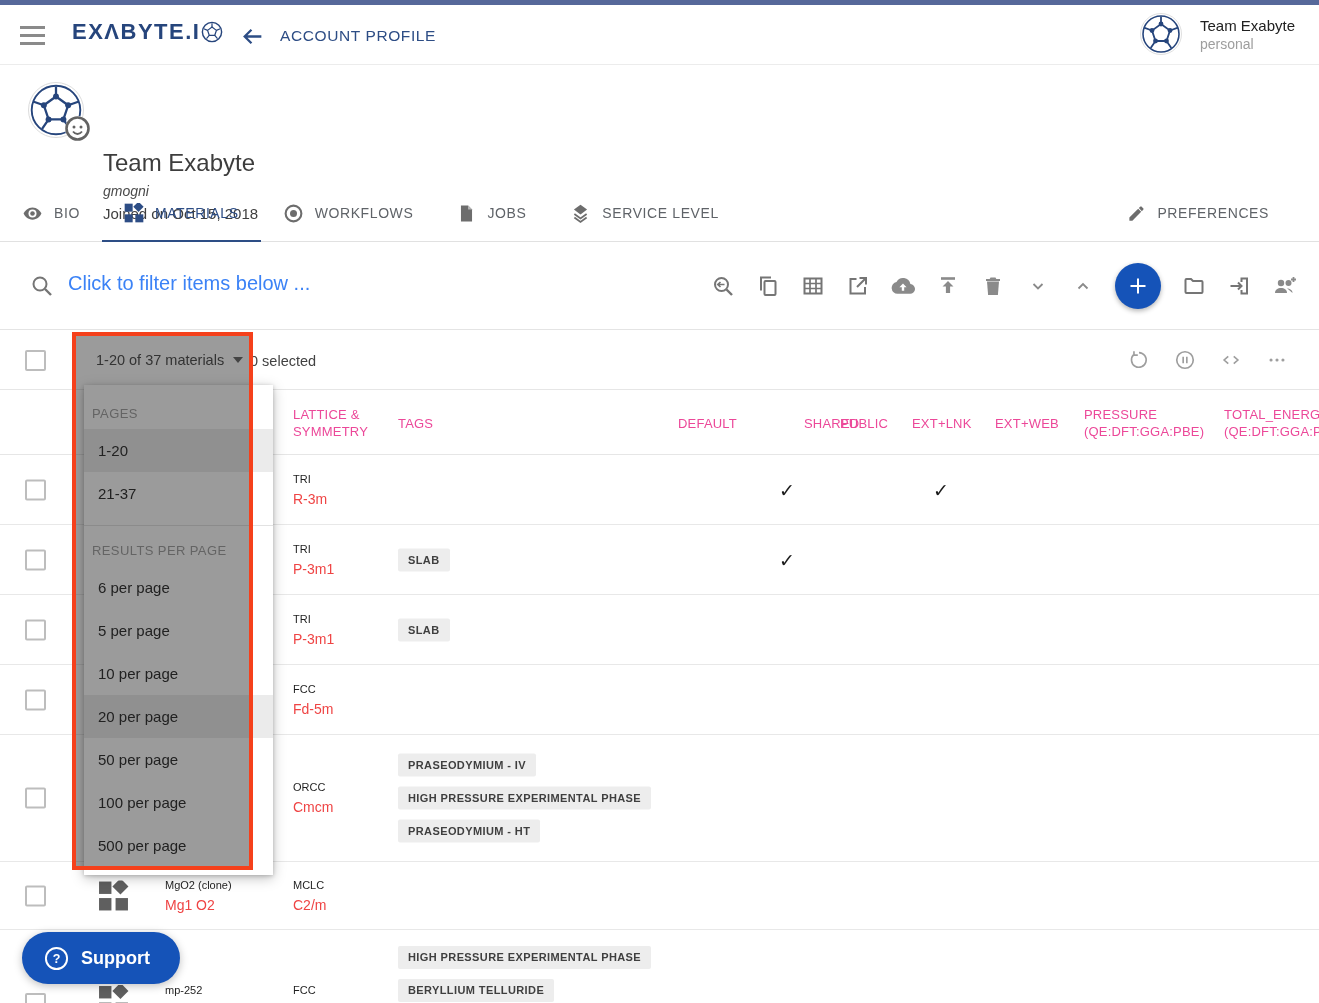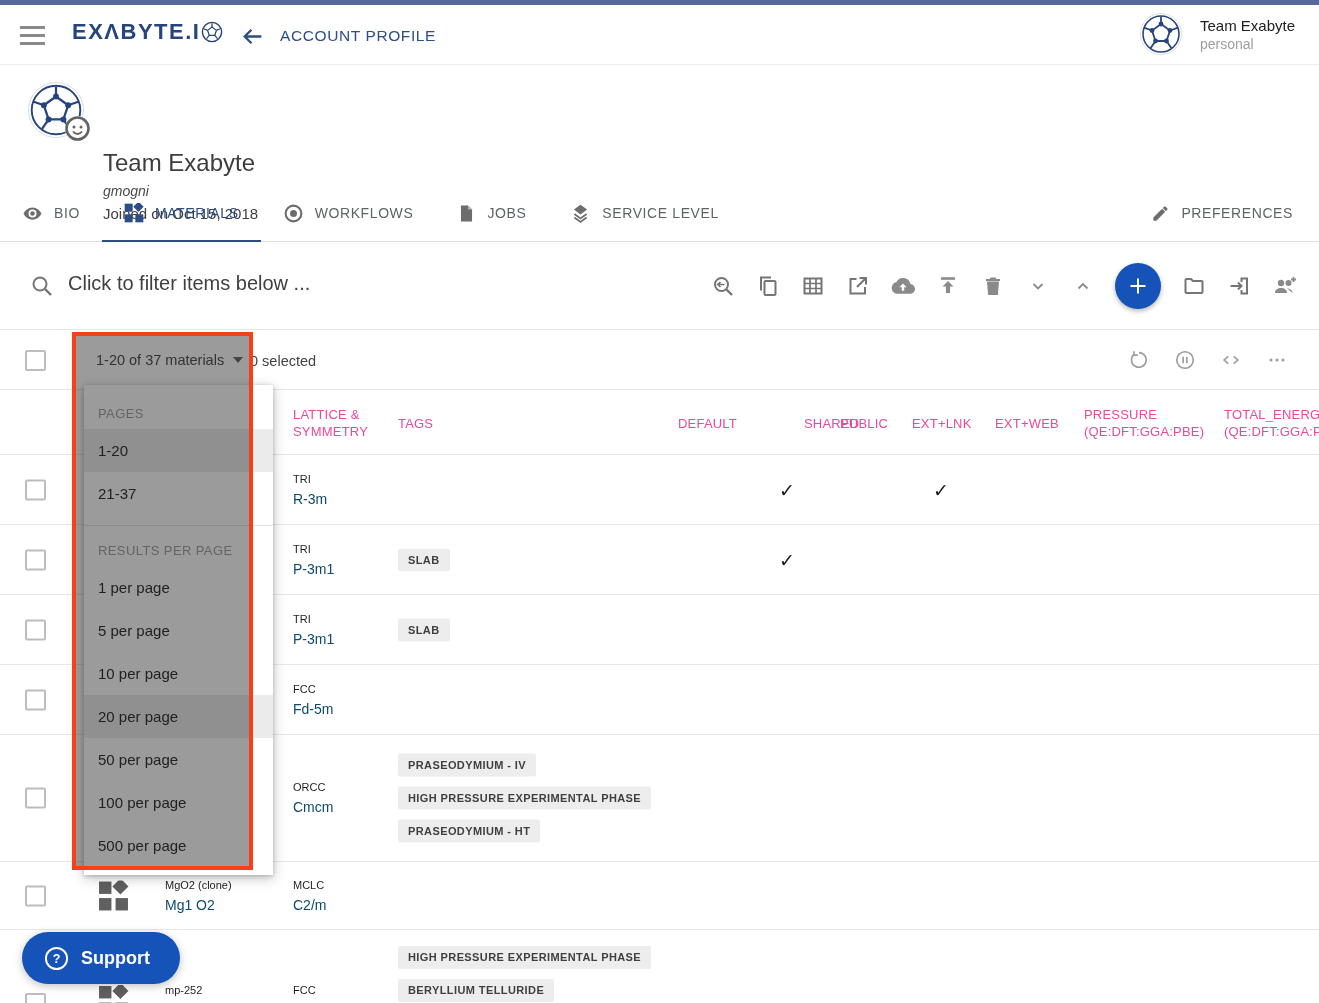--- a/index.html
+++ b/index.html
@@ -33,26 +33,26 @@
   .profile-name { top:84px; }
   .profile-username { position:absolute; left:103px; top:118px; font-size:14px; color:#4a4a4a;font-style:italic; }
   .profile-joined { position:absolute; left:103px; top:140px; font-size:15px; color:#3f3f3f; }
 
   
   .tabs { position:relative; height:57px; border-bottom:1px solid #e1e1e1; display:flex; align-items:stretch; }
   .tab { display:flex; align-items:center; gap:11px; padding:0 22px; font-size:14px; letter-spacing:.6px; color:#5f6368; cursor:pointer; position:relative; }
   .tab svg { flex:0 0 auto; }
   .tab.active { color:#2d4d85; }
   .tab.active::after { content:""; position:absolute; left:0; right:0; bottom:-1px; height:2px; background:#2d4d85; }
-  .tab-preferences { position:absolute; right:4px; top:0; height:100%; }
+  .tab-preferences { position:absolute; right:28px; top:0; height:100%; }
 
   
   .filterbar { position:relative; height:88px; border-bottom:1px solid #e4e4e4; }
   .filter-search-icon { position:absolute; left:30px; top:32px; }
-  .filter-input { position:absolute; left:68px; top:30px; width:560px; font-size:20px; color:#404040; cursor:text; }
+  .filter-input { position:absolute; left:68px; top:30px; width:560px; font-size:20px; color:#3b82f6; cursor:text; }
   .filter-icons { position:absolute; right:23px; top:0; height:100%; display:flex; align-items:center; }
   .fic { width:24px; height:24px; margin-left:21px; cursor:pointer; flex:0 0 auto; }
   .fab { width:46px; height:46px; margin-left:20px; border-radius:50%; background:#1553b8; display:flex; align-items:center; justify-content:center; cursor:pointer; box-shadow:0 2px 5px rgba(0,0,0,.3); flex:0 0 auto; }
 
   
   .toolbar { position:relative; height:60px; border-bottom:1px solid #e6e6e6; }
   .checkbox { width:21px; height:21px; border:2px solid #bdbdbd; border-radius:2px; background:#fff; cursor:pointer; }
   .toolbar .checkbox { position:absolute; left:25px; top:20px; }
   .pagination-trigger { position:absolute; left:96px; top:22px; display:flex; align-items:center; gap:9px; font-size:14.5px; color:#424242; cursor:pointer; }
   .caret-down { width:0; height:0; border-left:5px solid transparent; border-right:5px solid transparent; border-top:6px solid #616161; }
@@ -77,33 +77,33 @@
   .r70 { height:70px; } .r127 { height:127px; } .r68 { height:68px; } .r73 { height:73px; border-bottom:none; }
   .trow .checkbox { position:absolute; left:25px; top:50%; transform:translateY(-50%); }
   .trow.r73 .checkbox { top:63px; transform:none; }
   .cell-icon { position:absolute; left:98px; top:50%; transform:translateY(-50%); }
   .trow.r73 .cell-icon { top:55px; transform:none; }
   .cell-name { position:absolute; left:165px; top:50%; transform:translateY(-50%); }
   .trow.r73 .cell-name { top:54px; transform:none; }
   .cell-lattice { position:absolute; left:293px; top:50%; transform:translateY(-50%); }
   .trow.r73 .cell-lattice { top:54px; transform:none; }
   .main-line { font-size:11px; color:#1f1f1f; }
-  .sub-line { font-size:14px; color:#0c4a6e; margin-top:6px; }
+  .sub-line { font-size:14px; color:#ef4444; margin-top:6px; }
   .cell-tags { position:absolute; left:398px; top:50%; transform:translateY(-50%); display:flex; flex-direction:column; align-items:flex-start; gap:10px; }
   .trow.r73 .cell-tags { top:16px; transform:none; }
   .chip { background:#ededed; border-radius:2px; height:23px; line-height:23px; padding:0 10px; font-size:11px; font-weight:bold; letter-spacing:.4px; color:#3f3f3f; white-space:nowrap; }
   .cell-check { position:absolute; top:50%; transform:translateY(-50%); width:56px; text-align:center; font-size:19px; color:#1b1b1b; }
   .chk-shared { left:759px; } .chk-extlnk { left:913px; }
 
   
   .support-btn { position:absolute; left:22px; top:932px; height:52px; padding:0 30px 0 22px; border-radius:26px; background:#1553b8; display:flex; align-items:center; gap:12px; color:#fff; font-size:18px; font-weight:bold; cursor:pointer; box-shadow:0 2px 8px rgba(0,0,0,.25); z-index:6; }
 
   
   .popover { position:absolute; left:84px; top:385px; width:189px; height:490px; background:#fff; box-shadow:0 3px 12px rgba(0,0,0,.25), 0 1px 4px rgba(0,0,0,.2); z-index:7; padding:14px 0 8px; }
-  .menu-subheader { height:30px; line-height:30px; padding:0 14px; font-size:13px; letter-spacing:.4px; color:#9b9b9b; }
+  .menu-subheader { height:30px; line-height:30px; padding:0 8px; font-size:13px; letter-spacing:.4px; color:#9b9b9b; }
   .menu-item { height:43px; line-height:43px; padding:0 14px; font-size:15px; color:#212121; cursor:pointer; }
   .menu-item.selected { background:#ebebeb; }
   .menu-divider { height:1px; background:#e2e2e2; margin:10px 0; }
 
   
   .annotation { position:absolute; left:72px; top:332px; width:181px; height:538px; border:4px solid #f5401b; background:rgba(33,33,33,.45); z-index:9; pointer-events:none; }
 
   svg { display:block; }
 </style>
 </head>
@@ -499,21 +499,21 @@
     </span>
     <span>Support</span>
   </div>
 
   <div class="popover">
     <div class="menu-subheader">PAGES</div>
     <div class="menu-item selected">1-20</div>
     <div class="menu-item">21-37</div>
     <div class="menu-divider"></div>
     <div class="menu-subheader">RESULTS PER PAGE</div>
-    <div class="menu-item">1 per page</div>
+    <div class="menu-item">6 per page</div>
     <div class="menu-item">5 per page</div>
     <div class="menu-item">10 per page</div>
     <div class="menu-item selected">20 per page</div>
     <div class="menu-item">50 per page</div>
     <div class="menu-item">100 per page</div>
     <div class="menu-item">500 per page</div>
   </div>
 
   <div class="annotation"></div>
 </div>

